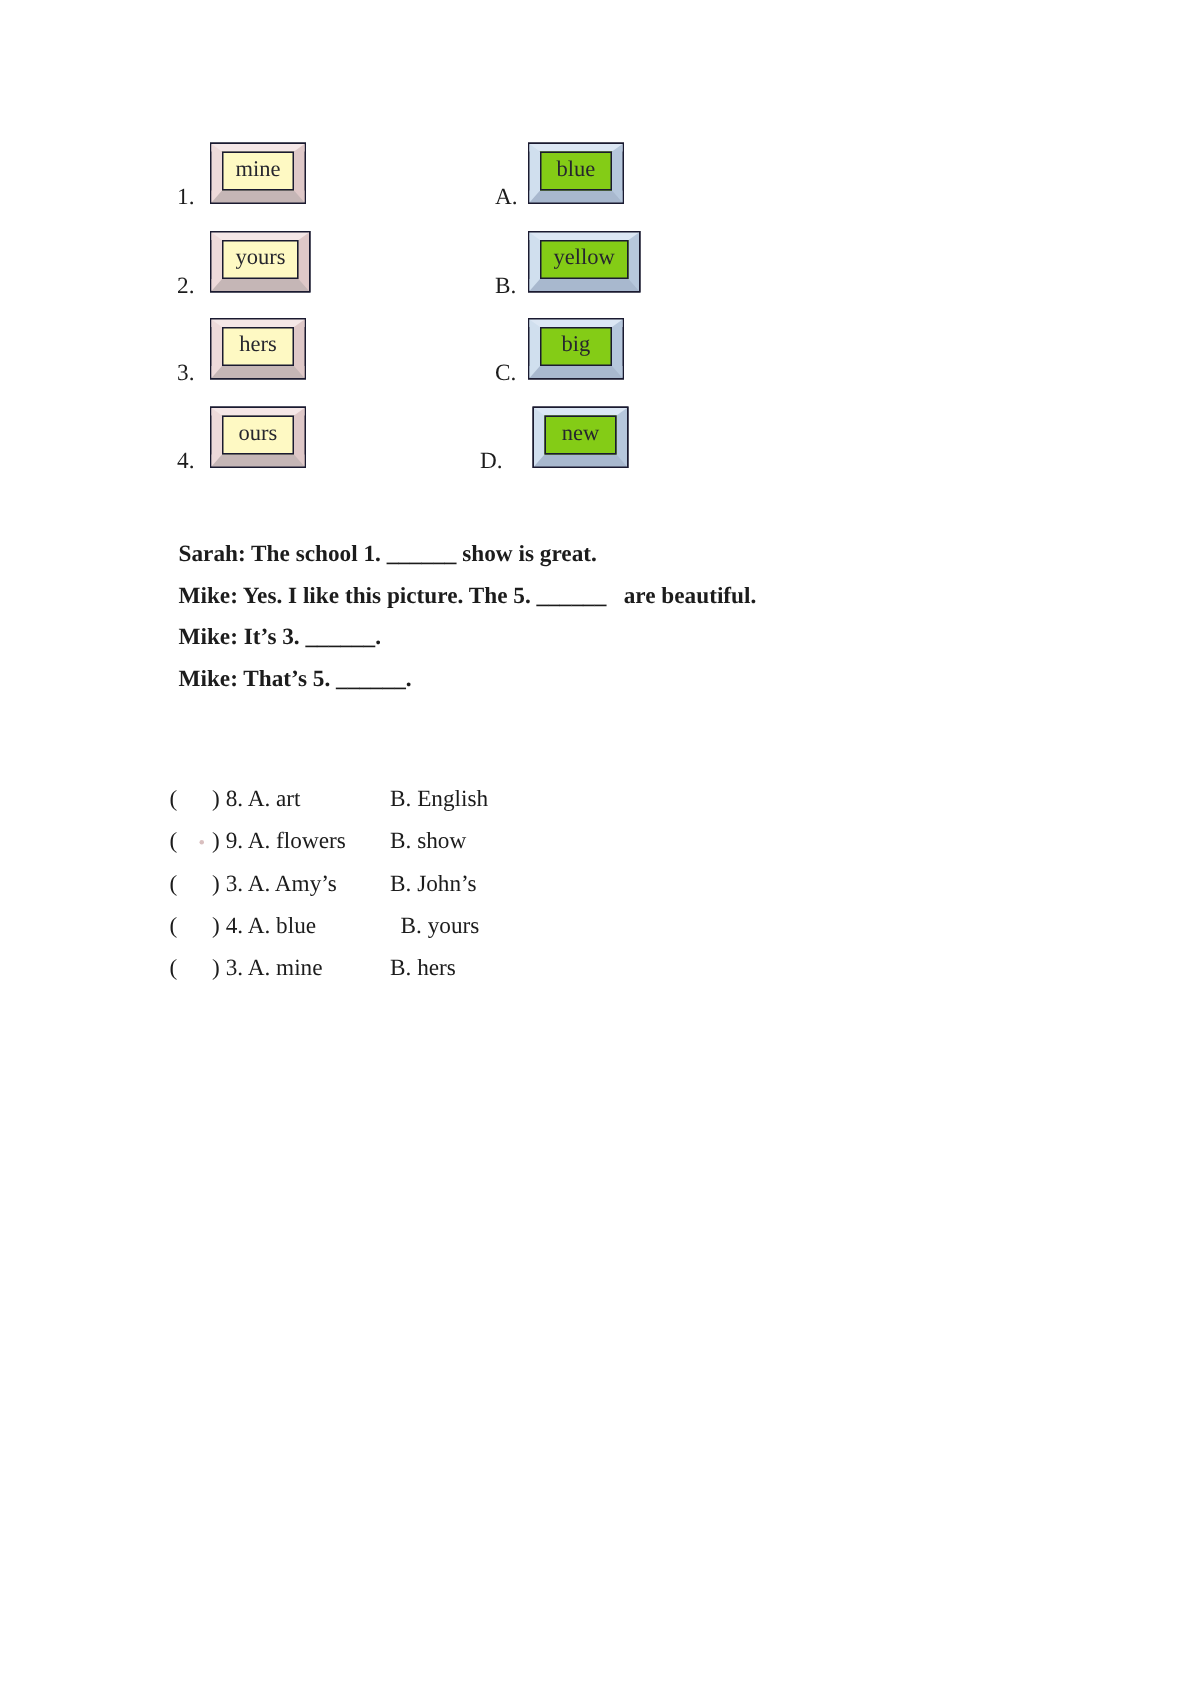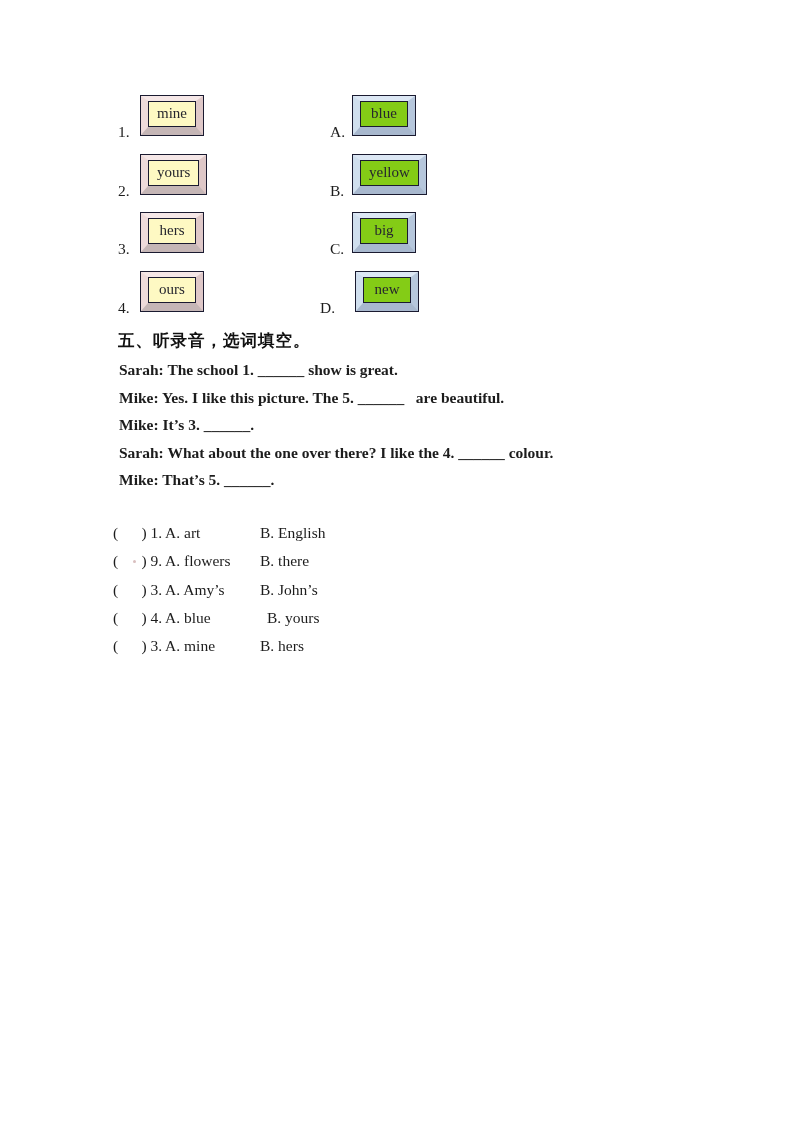--- a/index.html
+++ b/index.html
@@ -153,38 +153,36 @@
       <span class="mletter shift">D.</span>
       <div class="btn3d blue btn-right shift">
         <div class="bevel">
           <div class="face">new</div>
         </div>
       </div>
     </div>
 
   </div>
 
-  <div class="sec-title">五、听录音，选词填空。</div>
 
   <div class="dialog">
     <div class="dline">Sarah: The school 1. ______ show is great.</div>
     <div class="dline">Mike: Yes. I like this picture. The 5. ______   are beautiful.</div>
     <div class="dline">Mike: It’s 3. ______.</div>
-    <div class="dline">Sarah: What about the one over there? I like the 4. ______ colour.</div>
     <div class="dline">Mike: That’s 5. ______.</div>
   </div>
 
   <div class="choices">
     <div class="mc-row">
-      <span class="mc-left">(      ) 1. A. art</span>
+      <span class="mc-left">(      ) 8. A. art</span>
       <span class="mc-b">B. English</span>
     </div>
     <div class="mc-row">
       <span class="mc-left">(      ) 9. A. flowers</span>
-      <span class="mc-b">B. there</span>
+      <span class="mc-b">B. show</span>
       <span class="stray-dot"></span>
     </div>
     <div class="mc-row">
       <span class="mc-left">(      ) 3. A. Amy’s</span>
       <span class="mc-b">B. John’s</span>
     </div>
     <div class="mc-row">
       <span class="mc-left">(      ) 4. A. blue</span>
       <span class="mc-b shift4">B. yours</span>
     </div>

